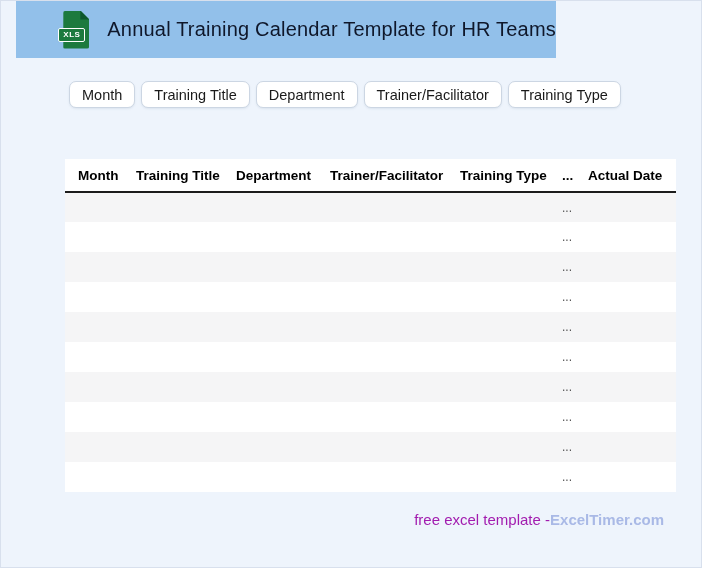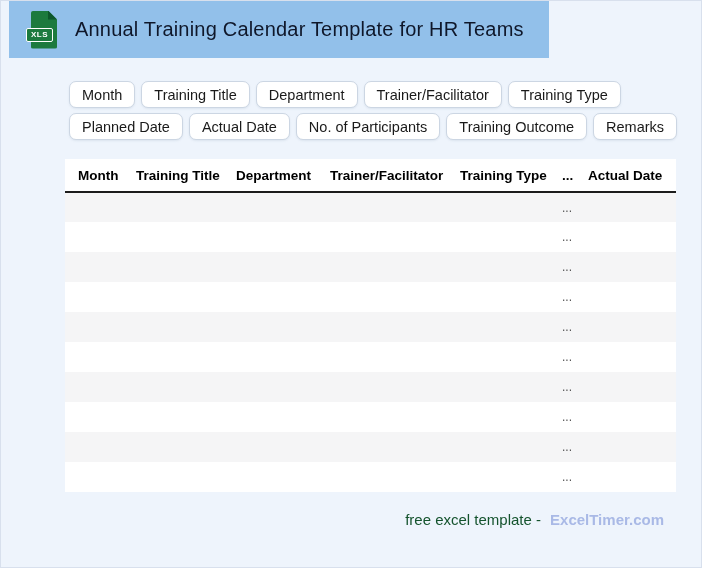--- a/index.html
+++ b/index.html
@@ -11,25 +11,26 @@
   .page {
     position: relative;
     width: 702px; height: 568px;
     background: #eef4fc;
     border: 1px solid #d8e0ed;
     overflow: hidden;
   }
 
   
   .banner {
-    position: absolute; top: 0; left: 8px;
+    position: absolute; top: 0; left: 15px;
     width: 540px; height: 57px;
     background: #92c0ea;
     display: flex; align-items: center;
     padding-left: 17px;
+    justify-content: flex-end;
   }
   .xls-icon { position: relative; width: 32px; height: 40px; flex: 0 0 auto; }
   .xls-file {
     position: absolute; left: 5px; top: 1px;
     width: 26px; height: 38px;
     background: #1c7a3e;
     border-radius: 2px;
     clip-path: polygon(0 0, calc(100% - 9px) 0, 100% 9px, 100% 100%, 0 100%);
   }
   .xls-fold {
@@ -116,22 +117,22 @@
   tbody tr:nth-child(even) { background: #ffffff; }
 
   
   .footer {
     position: absolute; top: 510px; left: 0;
     width: 100%;
     text-align: right;
     padding-right: 37px;
     font-size: 15px;
   }
-  .footer-text  { color: #14532d; font-weight: 400; }
-  .footer-brand { color: #a9b9e6; font-weight: bold; margin-left: 9px; cursor: pointer; }
+  .footer-text  { color: #a21caf; font-weight: 400; }
+  .footer-brand { color: #a9b9e6; font-weight: bold; margin-left: 0; cursor: pointer; }
 </style>
 </head>
 <body>
 
 <div class="page">
 
   <div class="banner">
     <div class="xls-icon">
       <div class="xls-file"></div>
       <div class="xls-fold"></div>
@@ -140,27 +141,20 @@
     <div class="banner-title">Annual Training Calendar Template for HR Teams</div>
   </div>
 
   <div class="chips">
     <div class="chip-row">
       <span class="chip">Month</span>
       <span class="chip">Training Title</span>
       <span class="chip">Department</span>
       <span class="chip">Trainer/Facilitator</span>
       <span class="chip">Training Type</span>
-    </div>
-    <div class="chip-row">
-      <span class="chip">Planned Date</span>
-      <span class="chip">Actual Date</span>
-      <span class="chip">No. of Participants</span>
-      <span class="chip">Training Outcome</span>
-      <span class="chip">Remarks</span>
     </div>
   </div>
 
   <div class="table-wrap">
     <table>
       <colgroup>
         <col class="c0">
           <col class="c1">
           <col class="c2">
           <col class="c3">

